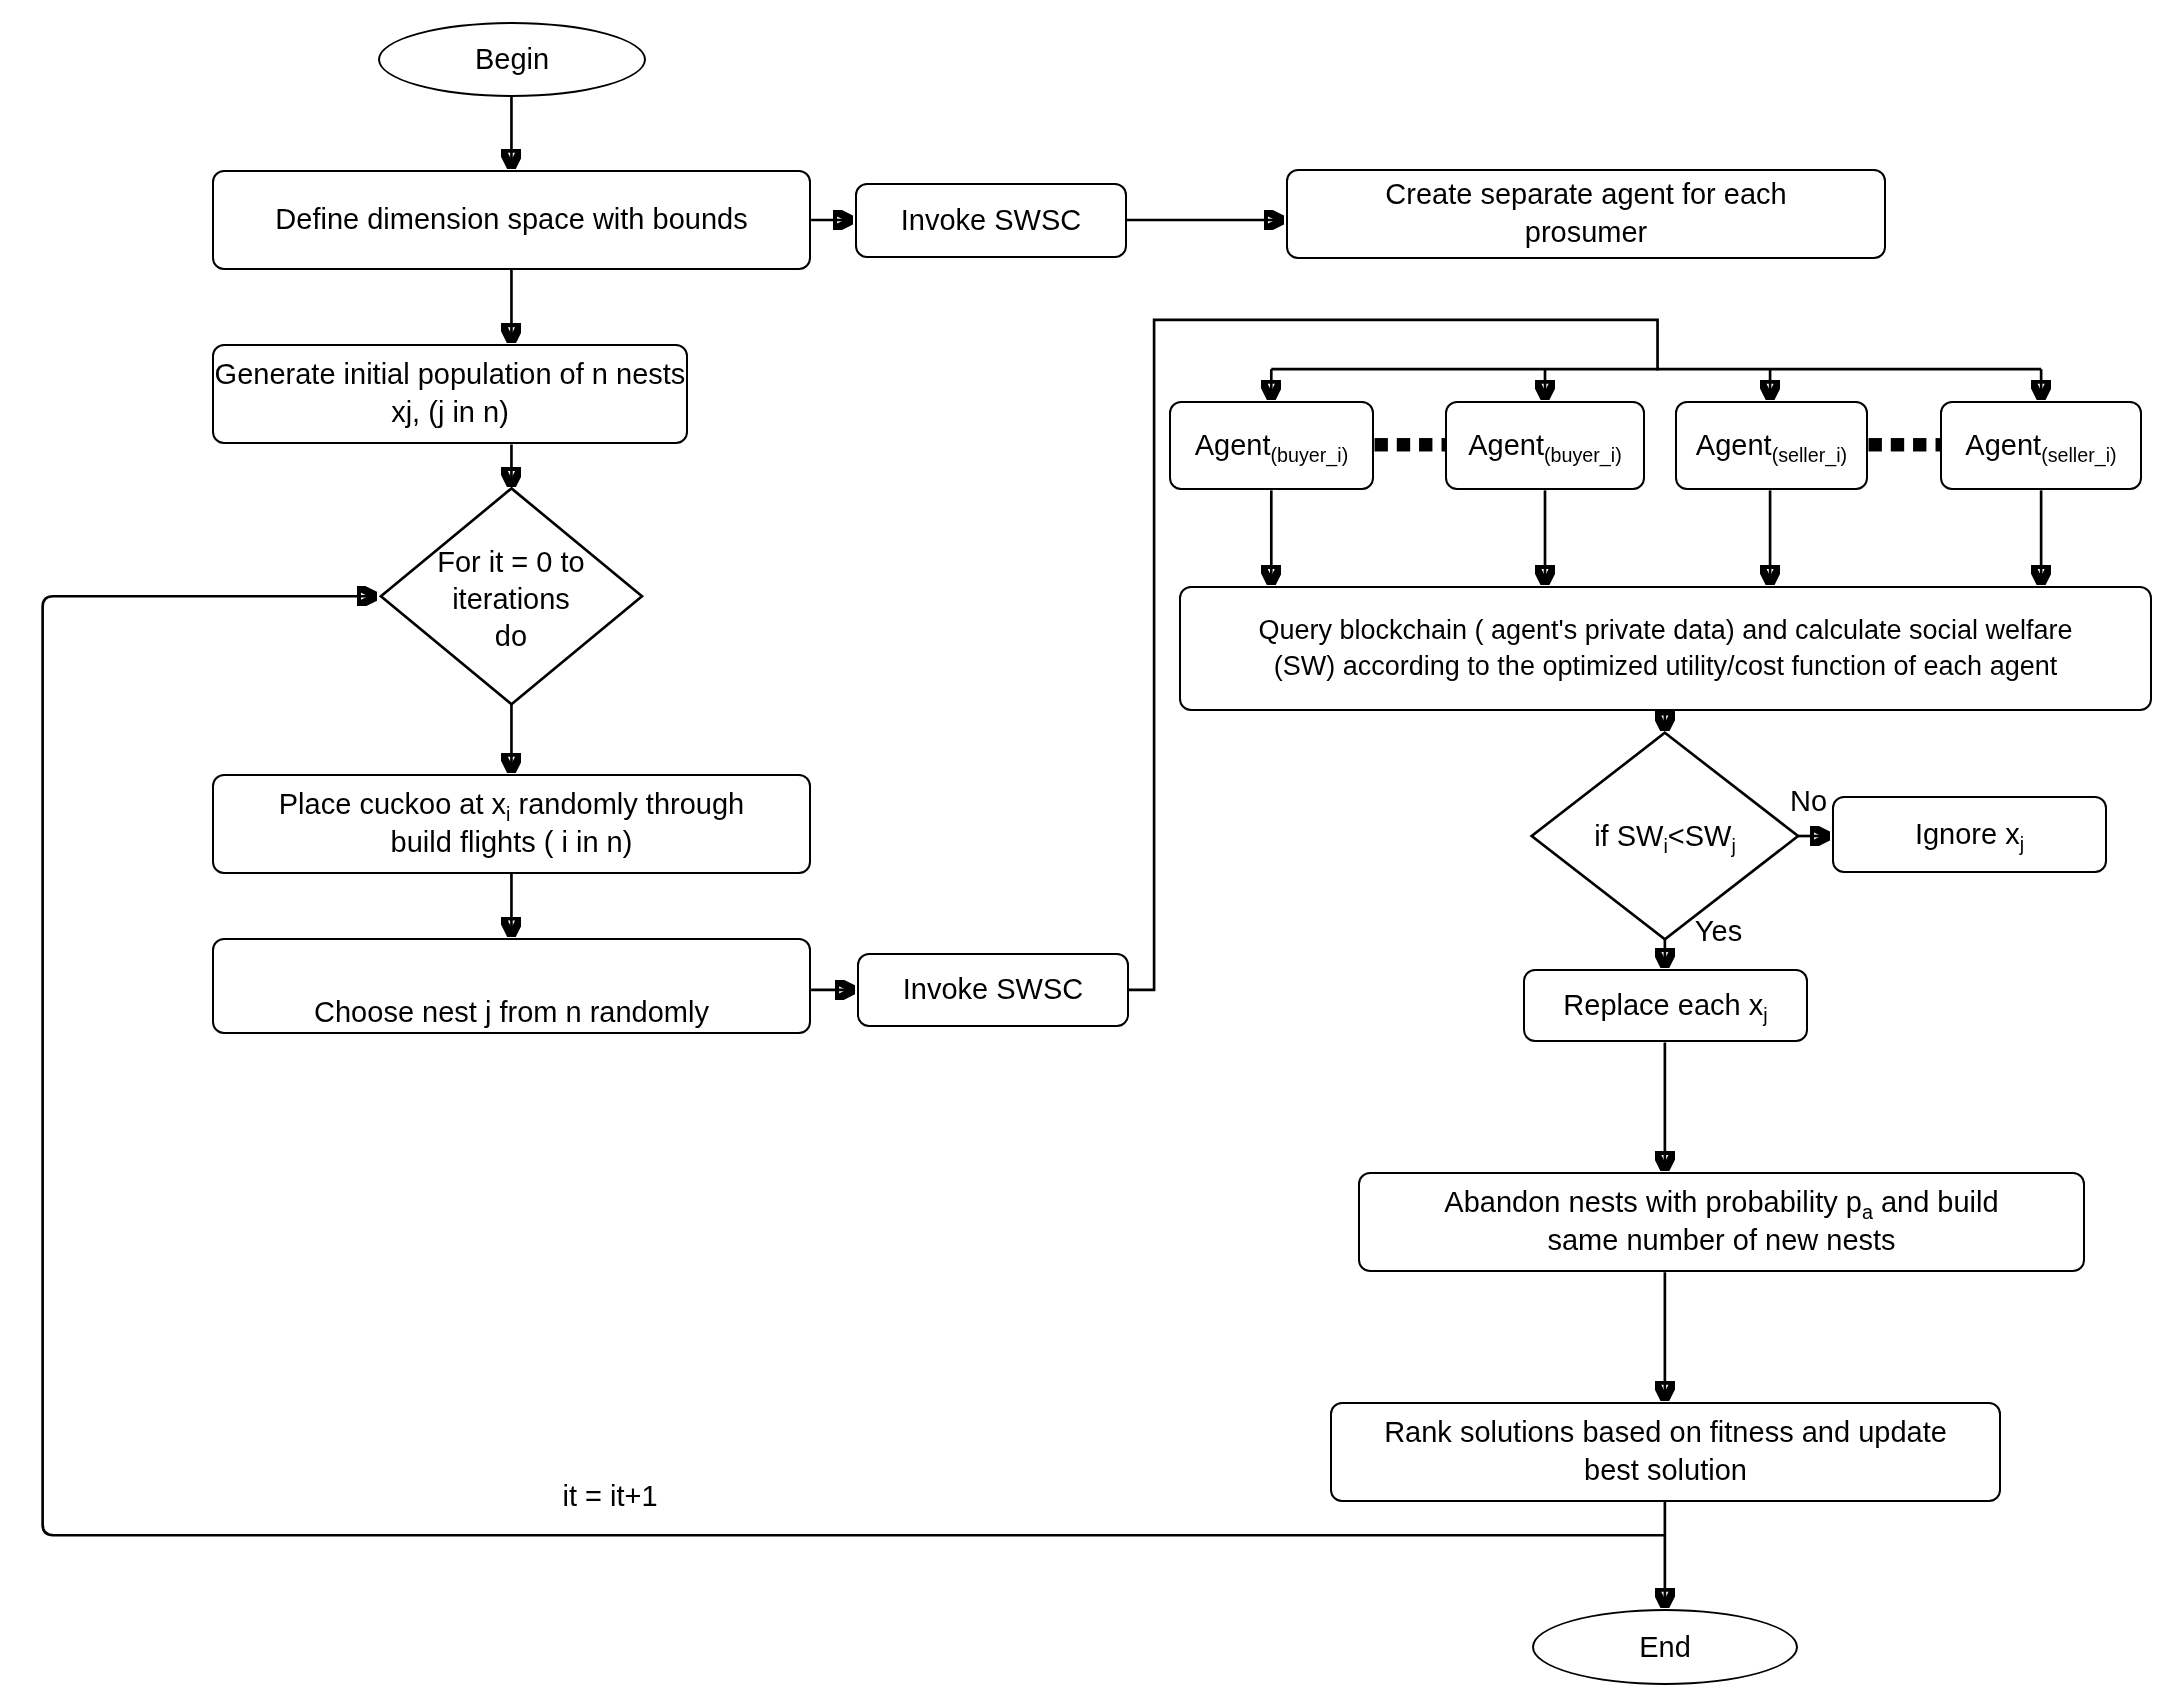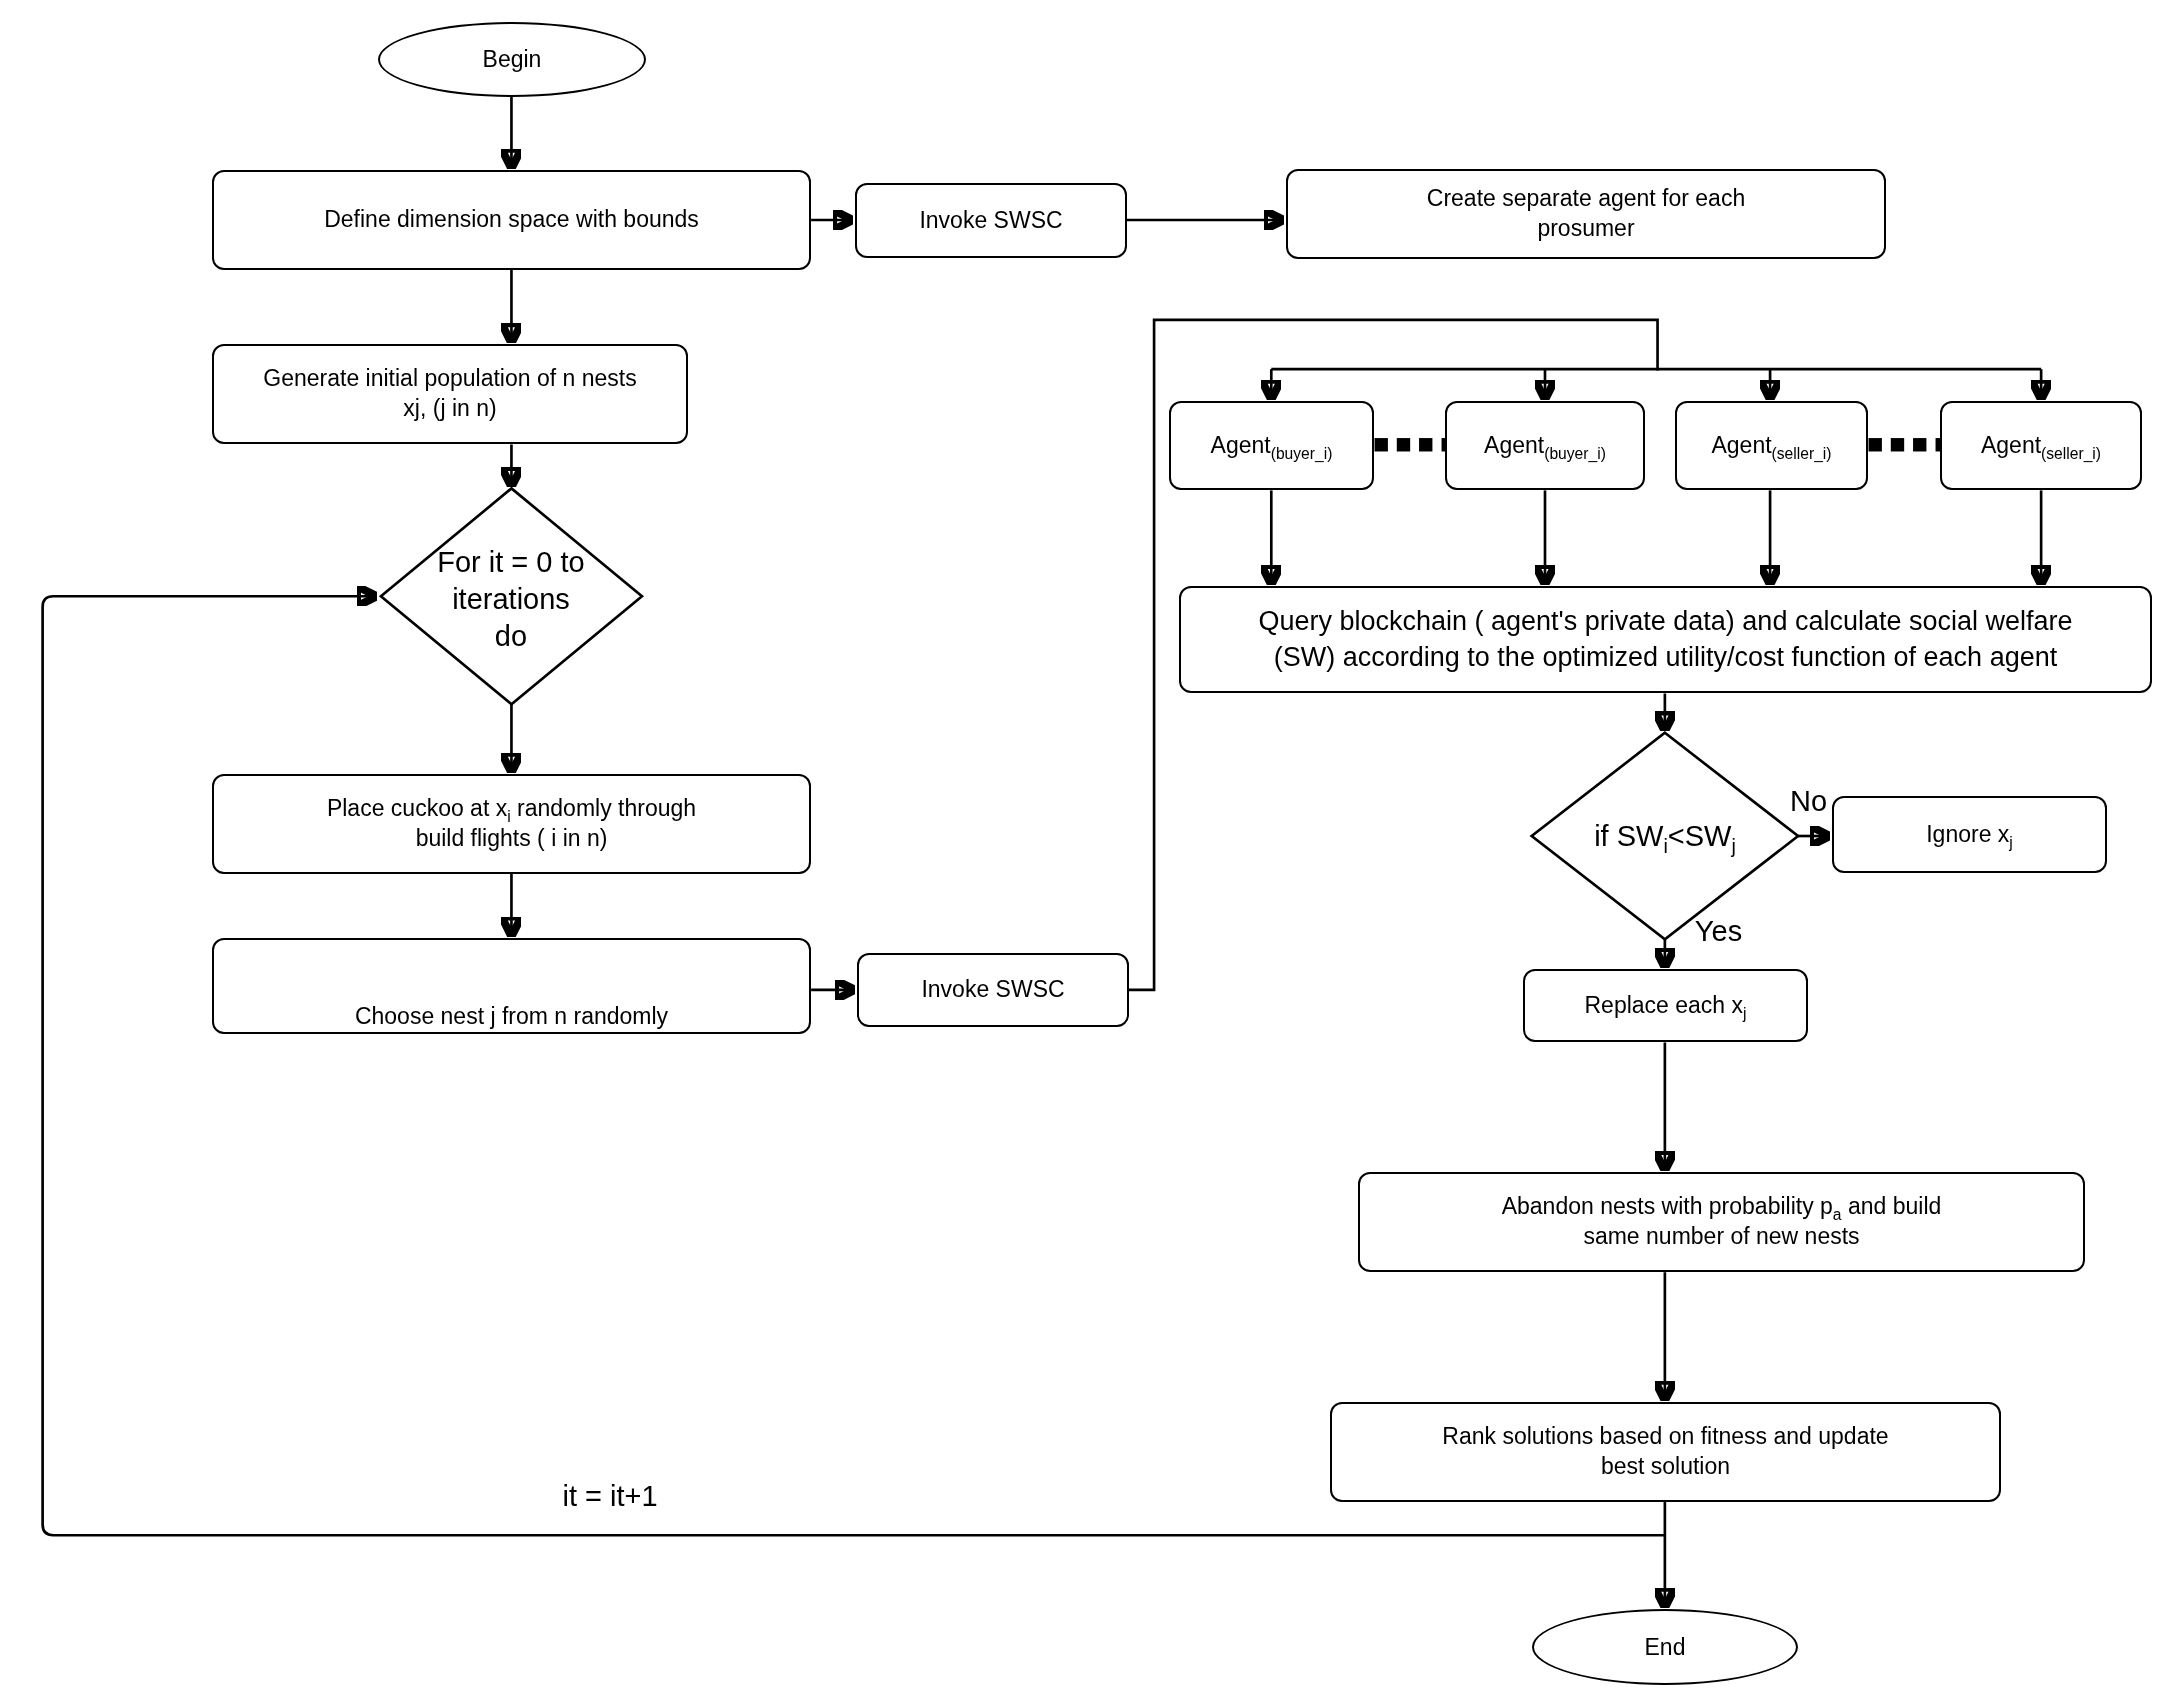--- a/index.html
+++ b/index.html
@@ -16,21 +16,21 @@
   svg.connectors { position: absolute; left: 0; top: 0; }
   svg.connectors path { fill: none; stroke: #000000; stroke-width: 4; }
   svg.connectors polygon { fill: #ffffff; stroke: #000000; stroke-width: 4; }
   .node {
     position: absolute;
     display: flex;
     flex-direction: column;
     align-items: center;
     justify-content: center;
     text-align: center;
-    font-size: 23px;
+    font-size: 29px;
     background: #ffffff;
   }
   .rect { border: 2.7px solid #000000; border-radius: 12px; }
   .ellipse { border: 2.7px solid #000000; border-radius: 50%; }
   .tline { line-height: 1.3; white-space: nowrap; }
   .small { font-size: 27px; }
   .dtext { position: absolute; text-align: center; font-size: 29px; background: transparent; }
   .dtext .tline { line-height: 37px; }
   .lbl { position: absolute; font-size: 29px; text-align: center; white-space: nowrap; }
   .dots {
@@ -134,21 +134,21 @@
     <div class="tline"><span>Agent</span><sub>(buyer_i)</sub></div>
   </div>
   <div class="node rect" style="left:1675px;top:401px;width:193px;height:89px;">
     <div class="tline"><span>Agent</span><sub>(seller_i)</sub></div>
   </div>
   <div class="dots" style="left:1866px;top:428px;width:75px;">▪▪▪▪</div>
   <div class="node rect" style="left:1940px;top:401px;width:202px;height:89px;">
     <div class="tline"><span>Agent</span><sub>(seller_i)</sub></div>
   </div>
 
-  <div class="node rect small" style="left:1179px;top:586px;width:973px;height:107px;">
+  <div class="node rect small" style="left:1179px;top:586px;width:973px;height:125px;">
     <div class="tline"><span>Query blockchain ( agent's private data) and calculate social welfare</span></div>
     <div class="tline"><span>(SW) according to the optimized utility/cost function of each agent</span></div>
   </div>
 
   <div class="dtext" style="left:1532px;top:818px;width:266px;">
     <div class="tline"><span>if SW</span><sub>i</sub><span>&lt;SW</span><sub>j</sub></div>
   </div>
 
   <div class="lbl" style="left:1765px;top:785px;width:87px;">No</div>
   <div class="lbl" style="left:1675px;top:915px;width:87px;">Yes</div>

